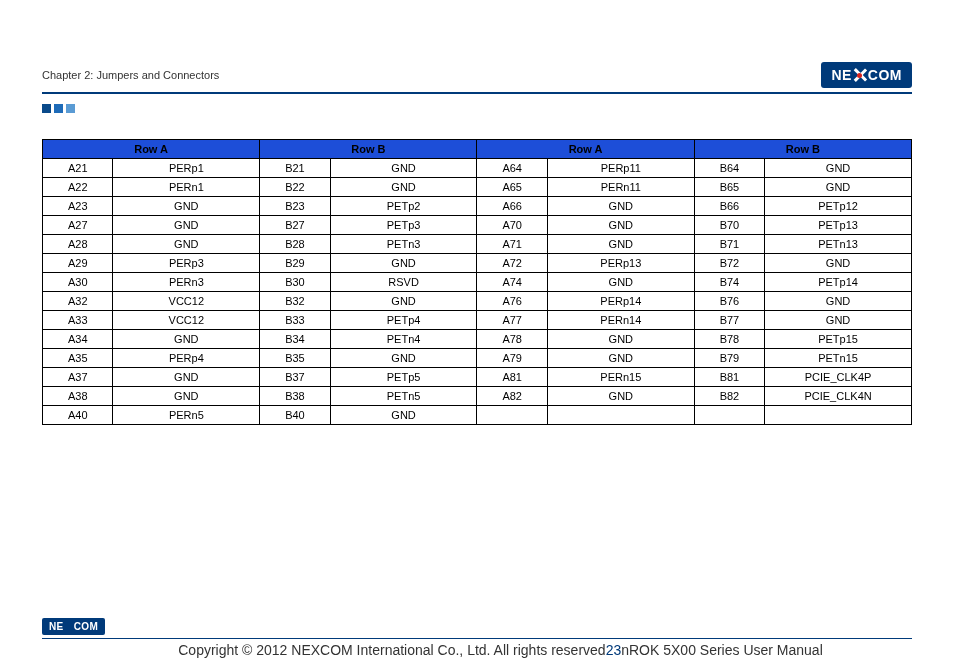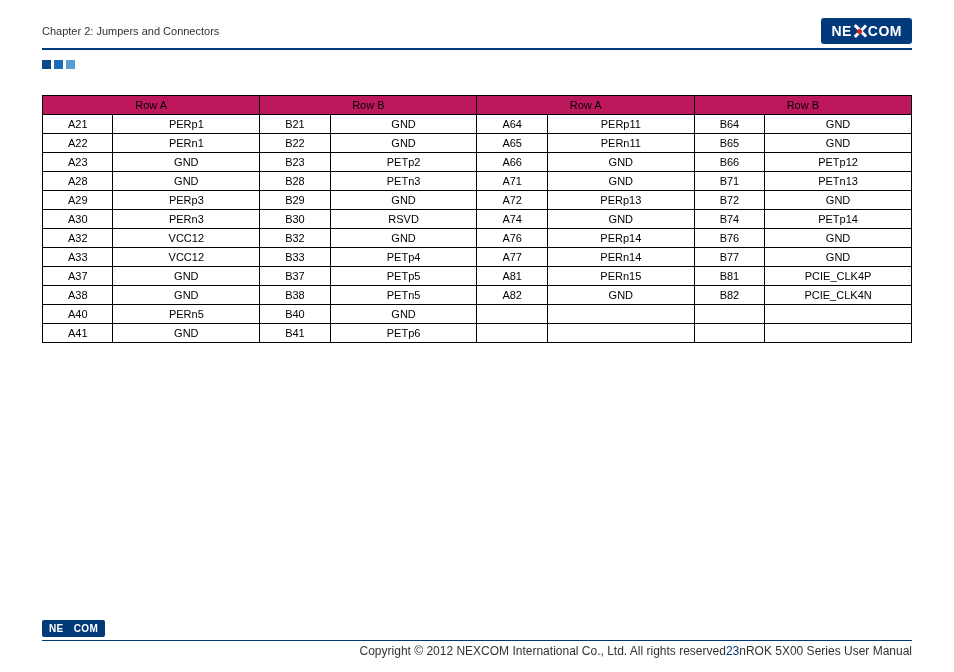--- a/index.html
+++ b/index.html
@@ -6,20 +6,21 @@
   body {
     font-family: Arial, Helvetica, sans-serif;
     background: #fff;
     width: 954px;
     height: 672px;
     position: relative;
     overflow: hidden;
   }
   .page {
     padding: 18px 42px 0 42px;
+    margin-top: 44px;
   }
   .header-row {
     display: flex;
     align-items: center;
     justify-content: space-between;
     font-size: 11px;
     color: #333;
   }
   .logo-box {
     background: #003a7a;
@@ -88,22 +89,22 @@
   th, td {
     border: 1px solid #000;
     font-size: 11px;
     text-align: center;
     padding: 2.5px 4px;
     height: 19px;
     white-space: nowrap;
     overflow: hidden;
   }
   th {
-    font-weight: normal;
-    background: #be185d;
+    font-weight: bold;
+    background: #1d4ed8;
   }
   col.pin { width: 6%; }
   col.sig { width: 12.5%; }
 
   .footer {
     position: absolute;
     left: 42px; right: 42px;
     bottom: 14px;
   }
   .footer .logo-small {
@@ -121,22 +122,22 @@
   .footer .logo-small .x::before,
   .footer .logo-small .x::after { left:4px; top:-1px; width:2px; height:12px; }
   .footer .logo-small .x .dot { width:4px; height:4px; left:3px; top:3px; }
   .footer .bar {
     height: 1.5px;
     background: #003a7a;
     margin-top: 3px;
   }
   .footer .meta {
     display: flex;
-    justify-content: flex-end;
-    font-size: 12px;
+    justify-content: center;
+    font-size: 14px;
     color: #333;
     margin-top: 3px;
     margin-left: 47px;
   }
   .footer .pagenum {
     color: #003a7a;
     font-weight: normal;
   }
 </style>
 </head>
@@ -205,20 +206,30 @@
             <td>A23</td>
             <td>GND</td>
             <td>B23</td>
             <td>PETp2</td>
             <td>A66</td>
             <td>GND</td>
             <td>B66</td>
             <td>PETp12</td>
           </tr>
           <tr>
+            <td>A27</td>
+            <td>GND</td>
+            <td>B27</td>
+            <td>PETp3</td>
+            <td>A70</td>
+            <td>GND</td>
+            <td>B70</td>
+            <td>PETp13</td>
+          </tr>
+          <tr>
             <td>A28</td>
             <td>GND</td>
             <td>B28</td>
             <td>PETn3</td>
             <td>A71</td>
             <td>GND</td>
             <td>B71</td>
             <td>PETn13</td>
           </tr>
           <tr>
@@ -255,20 +266,40 @@
             <td>A33</td>
             <td>VCC12</td>
             <td>B33</td>
             <td>PETp4</td>
             <td>A77</td>
             <td>PERn14</td>
             <td>B77</td>
             <td>GND</td>
           </tr>
           <tr>
+            <td>A34</td>
+            <td>GND</td>
+            <td>B34</td>
+            <td>PETn4</td>
+            <td>A78</td>
+            <td>GND</td>
+            <td>B78</td>
+            <td>PETp15</td>
+          </tr>
+          <tr>
+            <td>A35</td>
+            <td>PERp4</td>
+            <td>B35</td>
+            <td>GND</td>
+            <td>A79</td>
+            <td>GND</td>
+            <td>B79</td>
+            <td>PETn15</td>
+          </tr>
+          <tr>
             <td>A37</td>
             <td>GND</td>
             <td>B37</td>
             <td>PETp5</td>
             <td>A81</td>
             <td>PERn15</td>
             <td>B81</td>
             <td>PCIE_CLK4P</td>
           </tr>
           <tr>
@@ -279,30 +310,20 @@
             <td>A82</td>
             <td>GND</td>
             <td>B82</td>
             <td>PCIE_CLK4N</td>
           </tr>
           <tr>
             <td>A40</td>
             <td>PERn5</td>
             <td>B40</td>
             <td>GND</td>
-            <td></td>
-            <td></td>
-            <td></td>
-            <td></td>
-          </tr>
-          <tr>
-            <td>A41</td>
-            <td>GND</td>
-            <td>B41</td>
-            <td>PETp6</td>
             <td></td>
             <td></td>
             <td></td>
             <td></td>
           </tr>
         </tbody>
     </table>
   </div>
 </div>
 

